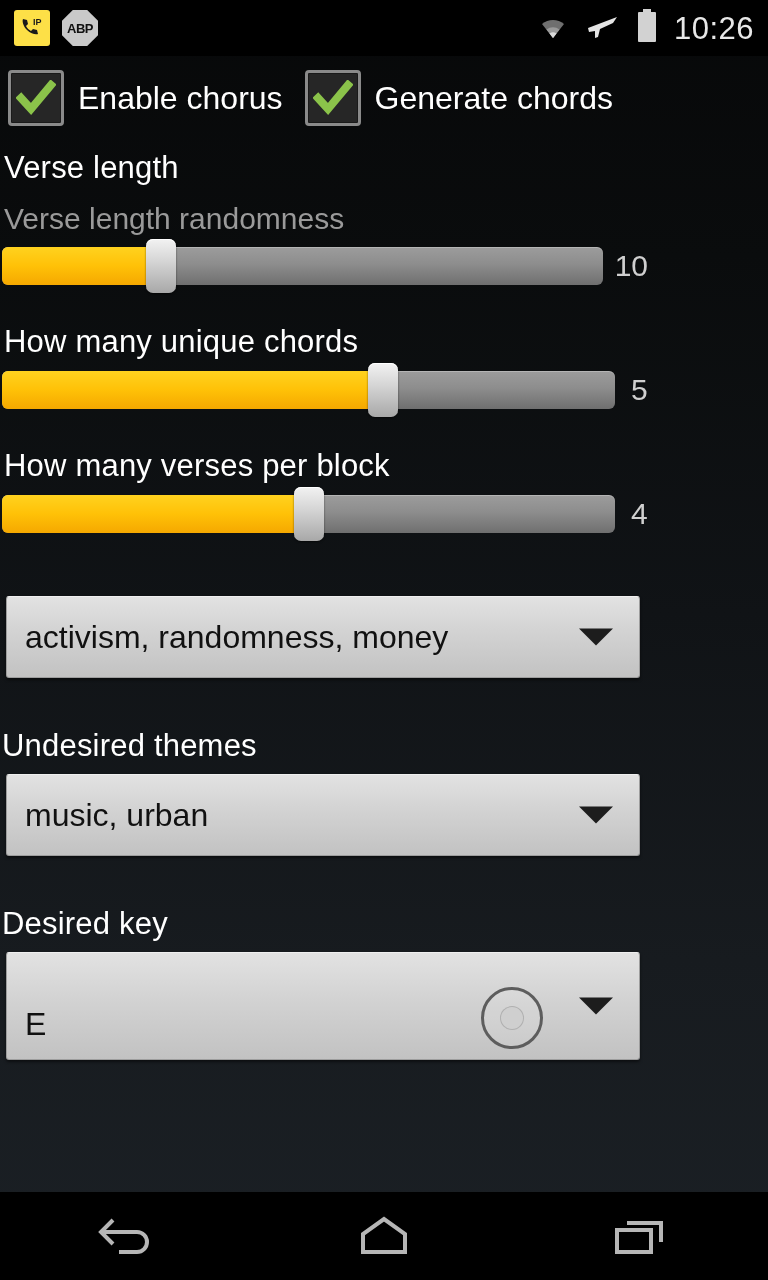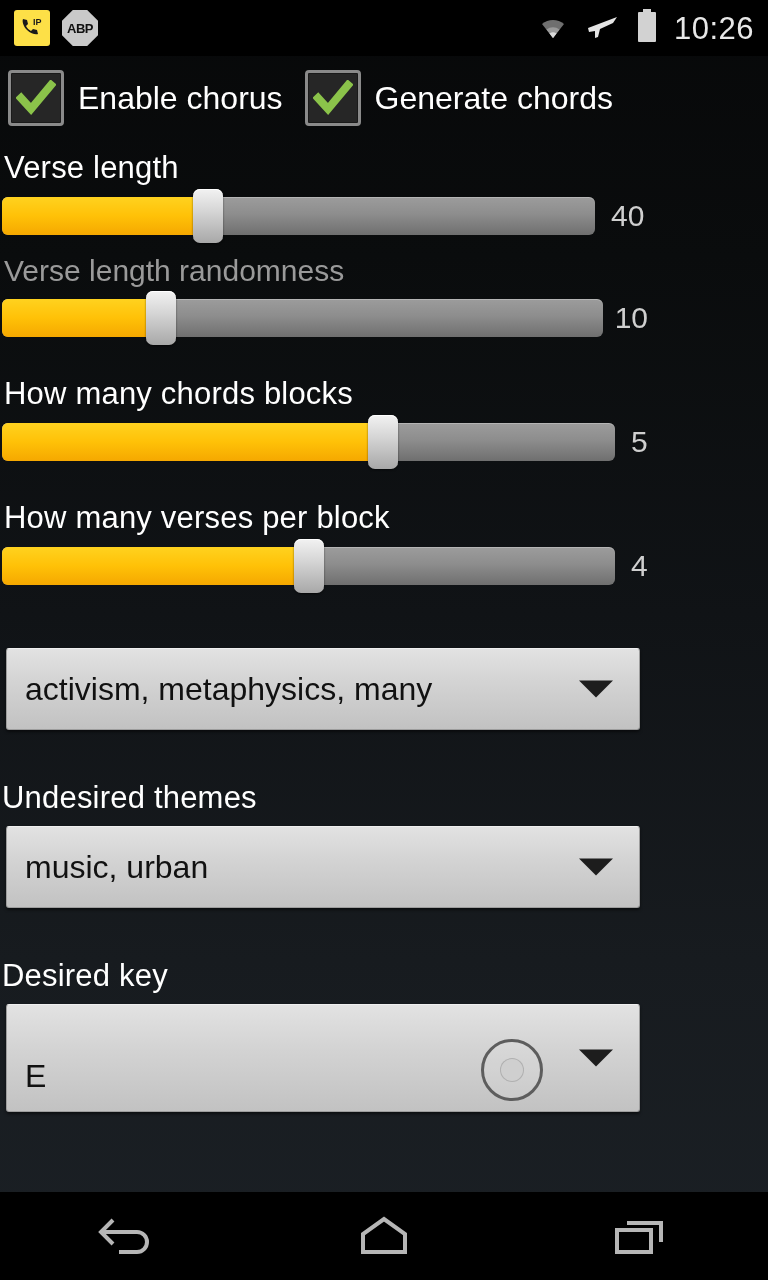--- a/index.html
+++ b/index.html
@@ -158,44 +158,36 @@
           <svg width="40" height="36" viewBox="0 0 40 36">
             <path d="M5 18 L15 29 L35 5" stroke="#8bc34a" stroke-width="8" fill="none" stroke-linecap="square"></path>
           </svg>
         </span>
         <span class="chk-label">Generate chords</span>
       </div>
     </div>
 
     <div class="section">
       <div class="heading">Verse length</div>
-      <div class="slider-row">
-        <div class="track-wrap" style="width:593px">
-          <div class="track" style="width:593px"></div>
-          <div class="fill" style="width:196px"></div>
-          <div class="thumb" style="left:206px"></div>
-        </div>
-        <span class="slider-val">40</span>
-      </div>
     </div>
 
     <div class="section">
       <div class="subheading">Verse length randomness</div>
       <div class="slider-row">
         <div class="track-wrap" style="width:601px">
           <div class="track" style="width:601px"></div>
           <div class="fill" style="width:150px"></div>
           <div class="thumb" style="left:159px"></div>
         </div>
         <span class="slider-val">10</span>
       </div>
     </div>
 
     <div class="section" style="padding-top:18px">
-      <div class="heading">How many chords blocks</div>
+      <div class="heading">How many unique chords</div>
       <div class="slider-row">
         <div class="track-wrap" style="width:613px">
           <div class="track" style="width:613px"></div>
           <div class="fill" style="width:372px"></div>
           <div class="thumb" style="left:381px"></div>
         </div>
         <span class="slider-val">5</span>
       </div>
     </div>
 
@@ -206,21 +198,21 @@
           <div class="track" style="width:613px"></div>
           <div class="fill" style="width:298px"></div>
           <div class="thumb" style="left:307px"></div>
         </div>
         <span class="slider-val">4</span>
       </div>
     </div>
 
     <div class="spinner-block" style="padding-top:50px">
       <div class="spinner">
-        <span class="spinner-text">activism, metaphysics, many</span>
+        <span class="spinner-text">activism, randomness, money</span>
         <span class="caret"></span>
       </div>
     </div>
 
     <div class="spinner-block" style="padding-top:36px">
       <div class="heading">Undesired themes</div>
       <div class="spinner">
         <span class="spinner-text">music, urban</span>
         <span class="caret"></span>
       </div>

